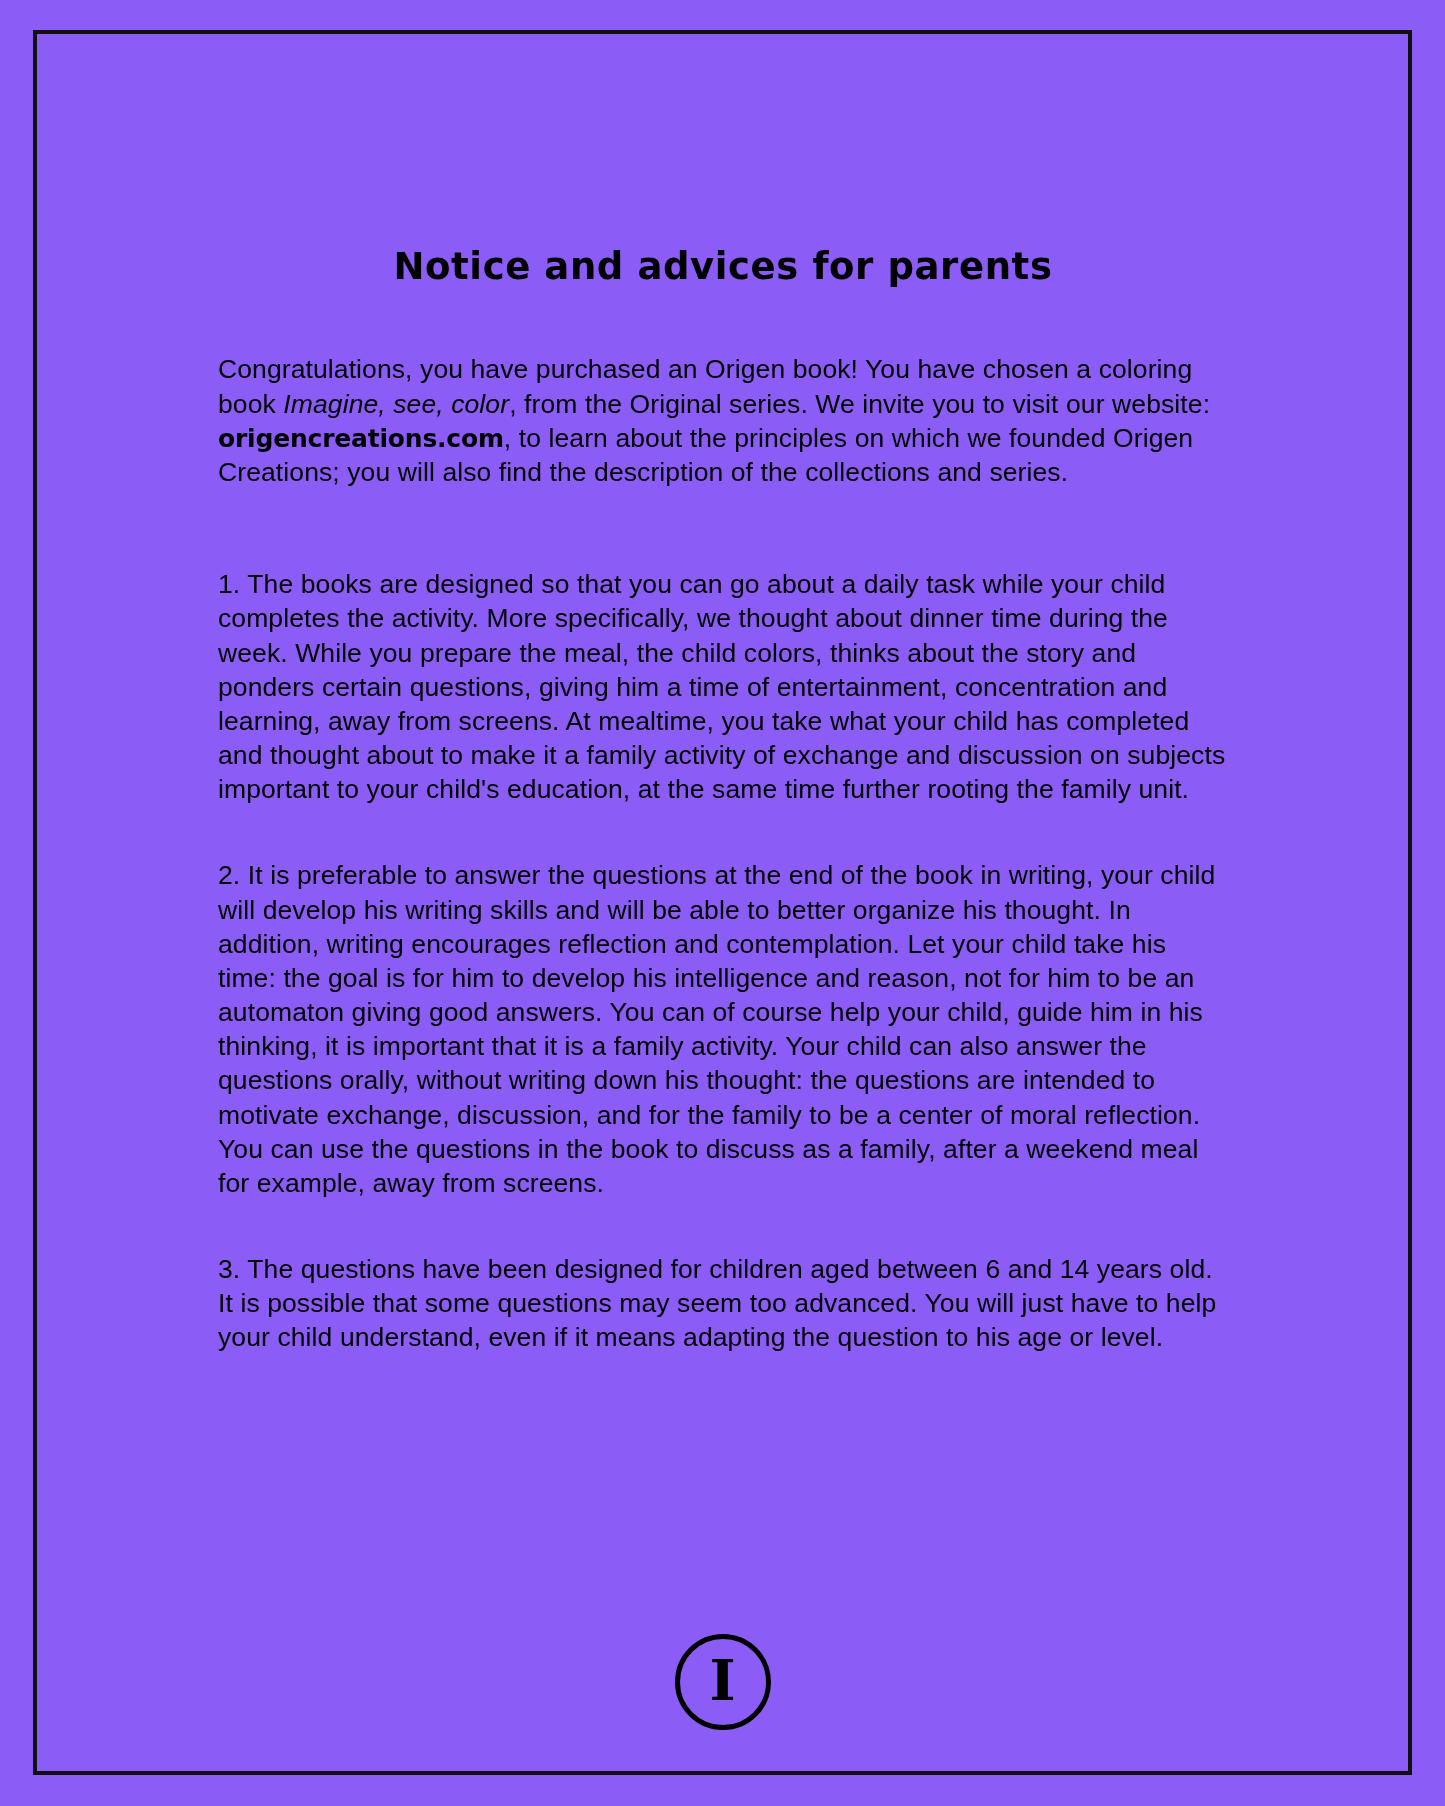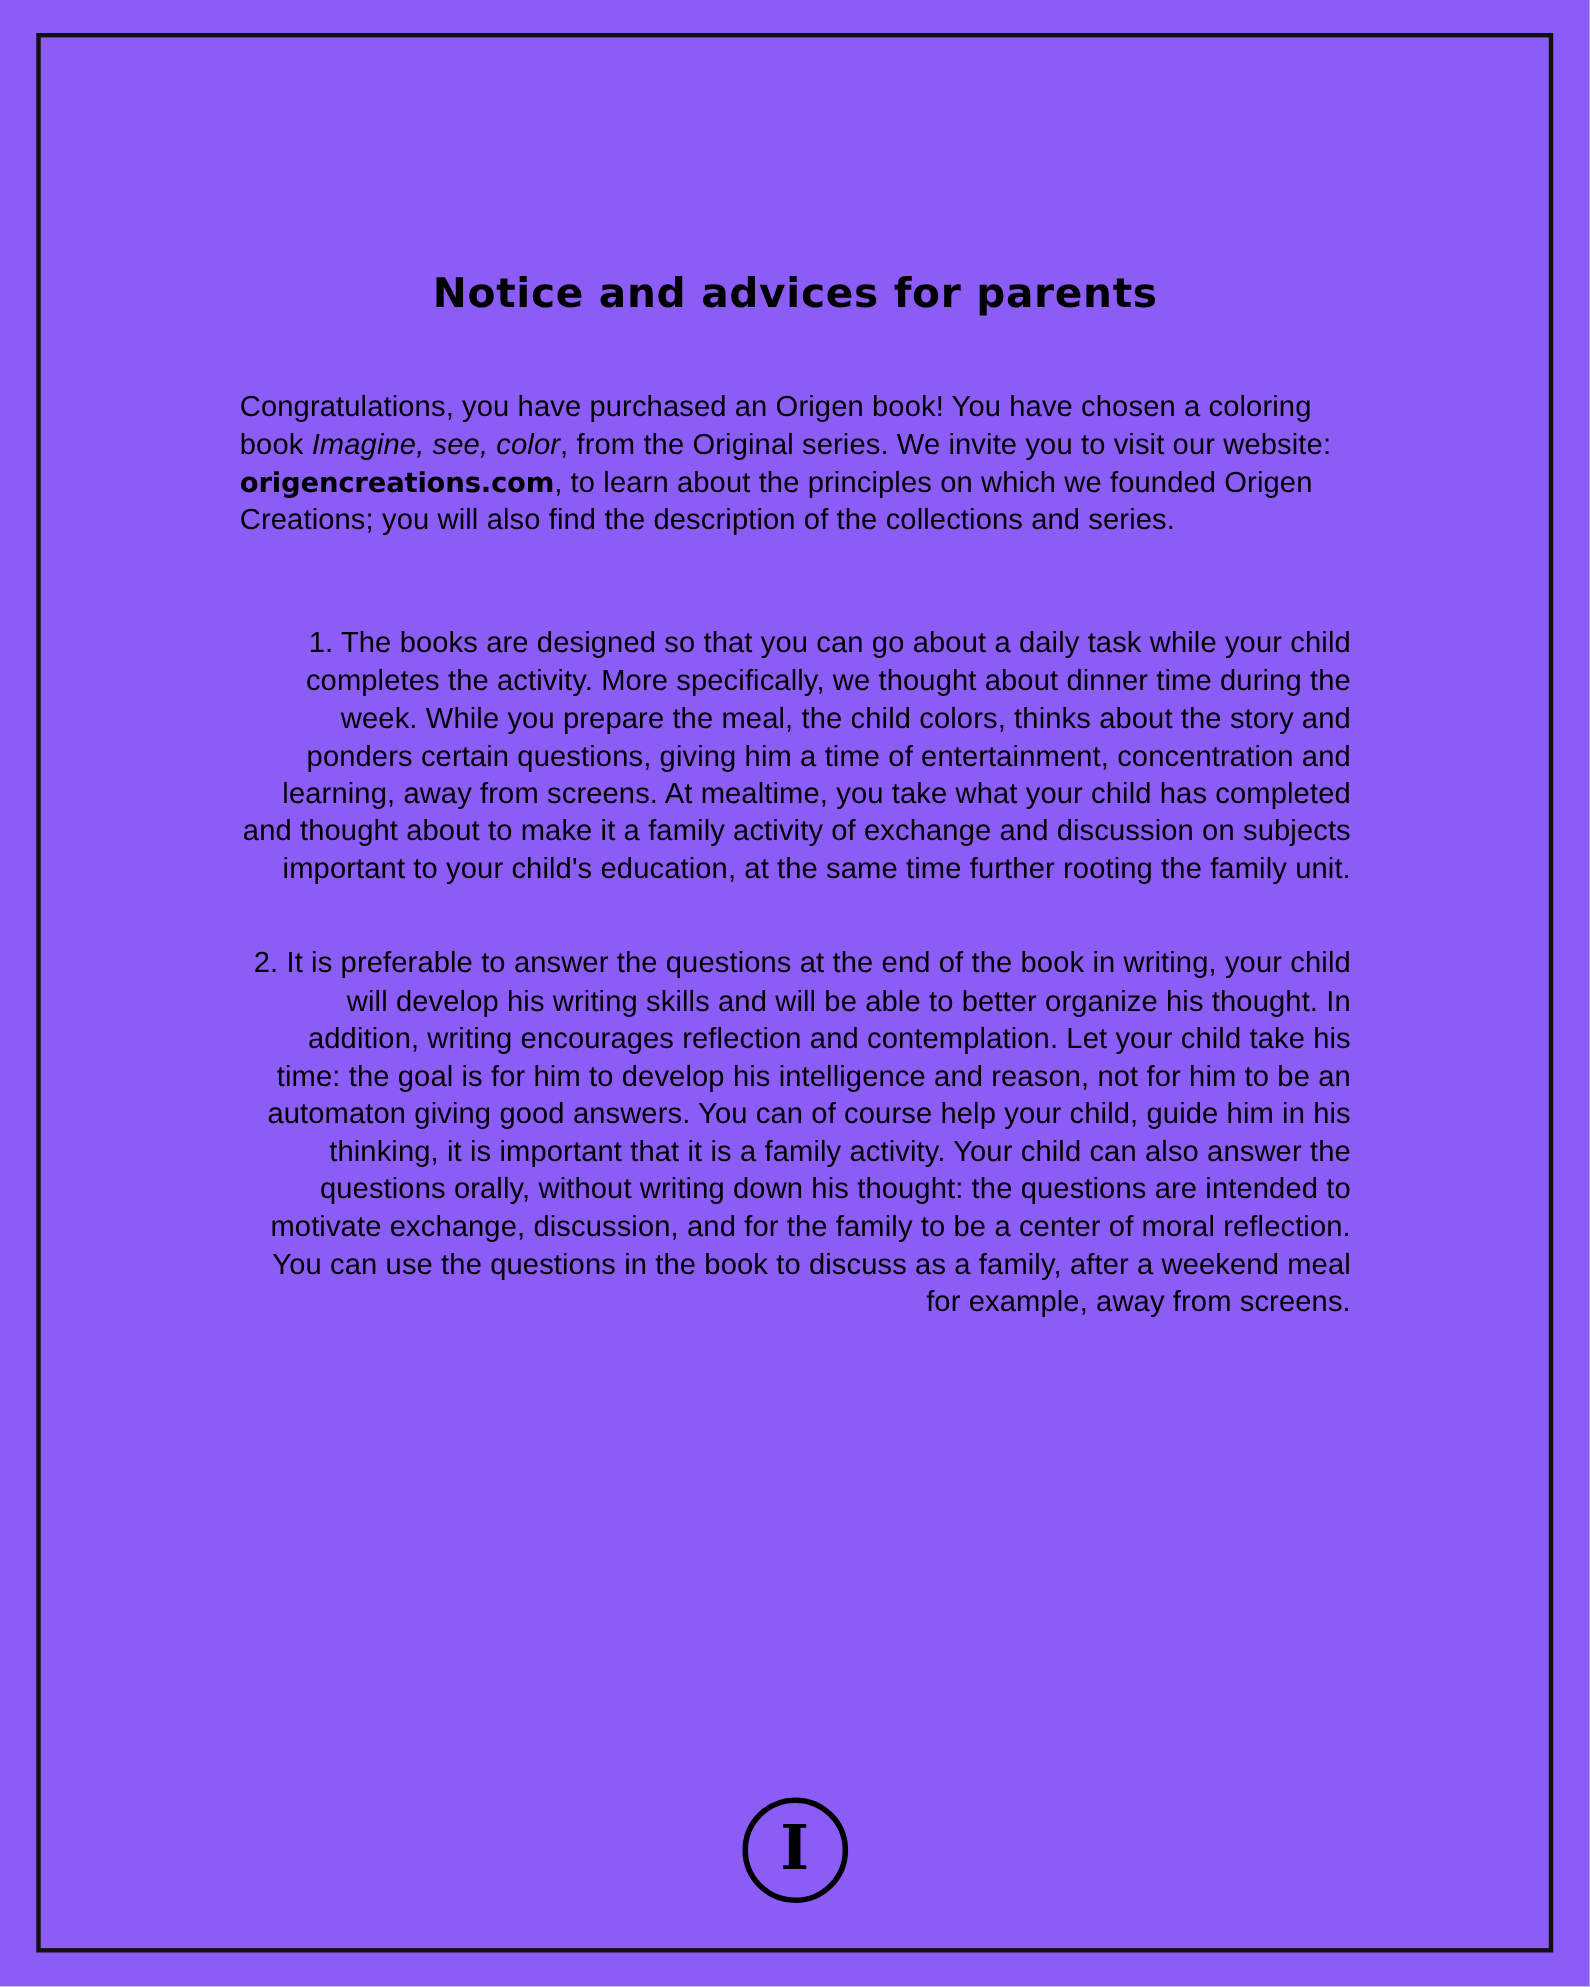--- a/index.html
+++ b/index.html
@@ -54,21 +54,20 @@
     margin-top: 63px;
     font-size: 26.5px;
     line-height: 1.29;
     letter-spacing: 0.1px;
   }
   .para {
     font-size: 26.5px;
     line-height: 1.29;
     letter-spacing: 0.1px;
     margin-top: 52px;
-    text-align: right;
   }
   .para.first-numbered {
     margin-top: 78px;
   }
   em.ital {
     font-style: italic;
   }
   .website {
     font-family: "DejaVu Sans", sans-serif;
     font-weight: bold;
@@ -113,20 +112,21 @@
   <div class="content">
 
     <h1 class="doc-title">Notice and advices for parents</h1>
 
     <p class="intro"><span>Congratulations, you have purchased an Origen book! You have chosen a coloring book </span><em class="ital">Imagine, see, color</em><span>, from the Original series. We invite you to visit our website: </span><span class="website">origencreations.com</span><span>, to learn about the principles on which we founded Origen Creations; you will also find the description of the collections and series.</span></p>
 
     <p class="para first-numbered">1. The books are designed so that you can go about a daily task while your child completes the activity. More specifically, we thought about dinner time during the week. While you prepare the meal, the child colors, thinks about the story and ponders certain questions, giving him a time of entertainment, concentration and learning, away from screens. At mealtime, you take what your child has completed and thought about to make it a family activity of exchange and discussion on subjects important to your child's education, at the same time further rooting the family unit.</p>
 
     <p class="para">2. It is preferable to answer the questions at the end of the book in writing, your child will develop his writing skills and will be able to better organize his thought. In addition, writing encourages reflection and contemplation. Let your child take his time: the goal is for him to develop his intelligence and reason, not for him to be an automaton giving good answers. You can of course help your child, guide him in his thinking, it is important that it is a family activity. Your child can also answer the questions orally, without writing down his thought: the questions are intended to motivate exchange, discussion, and for the family to be a center of moral reflection. You can use the questions in the book to discuss as a family, after a weekend meal for example, away from screens.</p>
 
+    <p class="para">3. The questions have been designed for children aged between 6 and 14 years old. It is possible that some questions may seem too advanced. You will just have to help your child understand, even if it means adapting the question to his age or level.</p>
 
   </div>
 
   <div class="logo-wrap">
     <div class="logo">
       <span class="logo-letter">I</span>
     </div>
   </div>
 </div>
 

